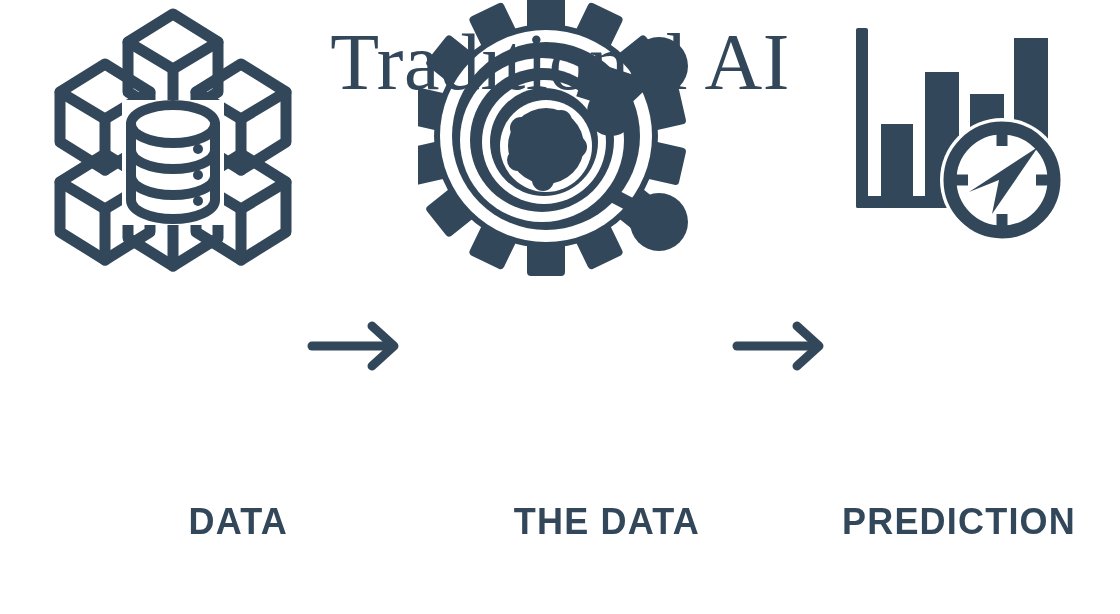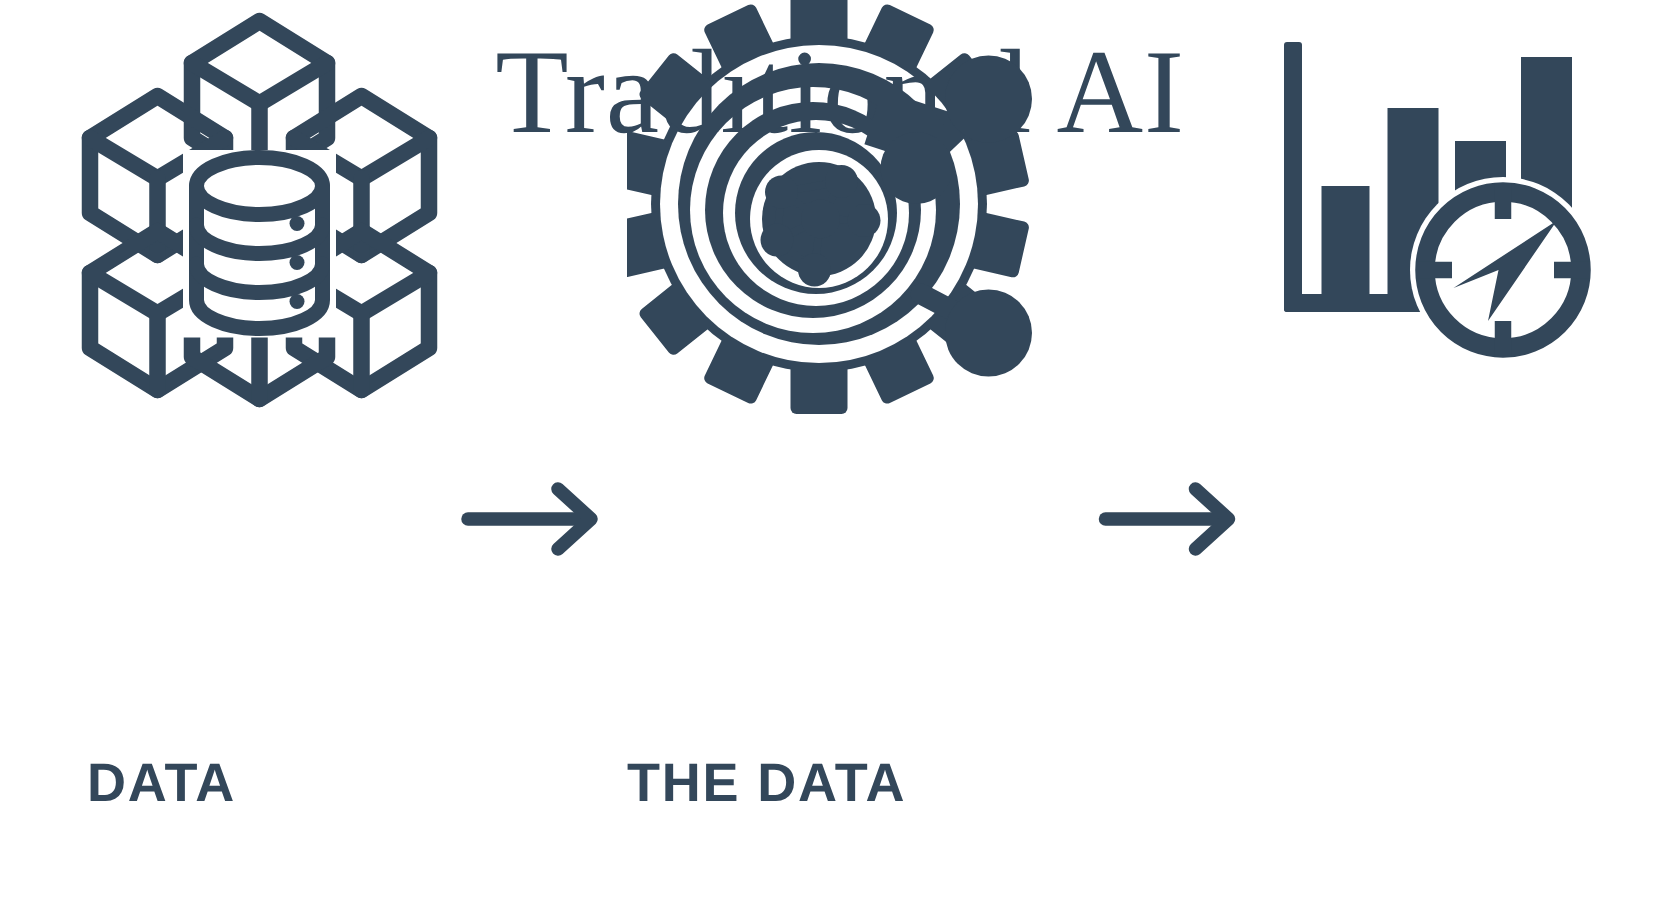--- a/index.html
+++ b/index.html
@@ -62,21 +62,21 @@
     width: 100px;
     height: 46px;
   }
   #arrow-1 { left: 308px; }
   #arrow-2 { left: 733px; }
 
   
   .label {
     position: absolute;
     top: 502px;
-    text-align: left;
+    text-align: right;
     font-family: "Liberation Sans", "DejaVu Sans", sans-serif;
     font-size: 36px;
     font-weight: 700;
     color: #33475a;
     letter-spacing: 1.2px;
     white-space: nowrap;
     line-height: 40px;
   }
   #label-data       { left: 58px;  width: 230px; }
   #label-model      { left: 418px; width: 282px; }
@@ -254,14 +254,15 @@
         </g>
         <path d="M196 147 L150 214 L157 180 L127 192 Z" fill="#33475a"></path>
       </g>
     </svg>
   </div>
 
   <div class="label" id="label-data">DATA</div>
 
   <div class="label" id="label-model">THE DATA</div>
 
+  <div class="label" id="label-prediction">PREDICTION</div>
 
 </div>
 
 </body></html>

